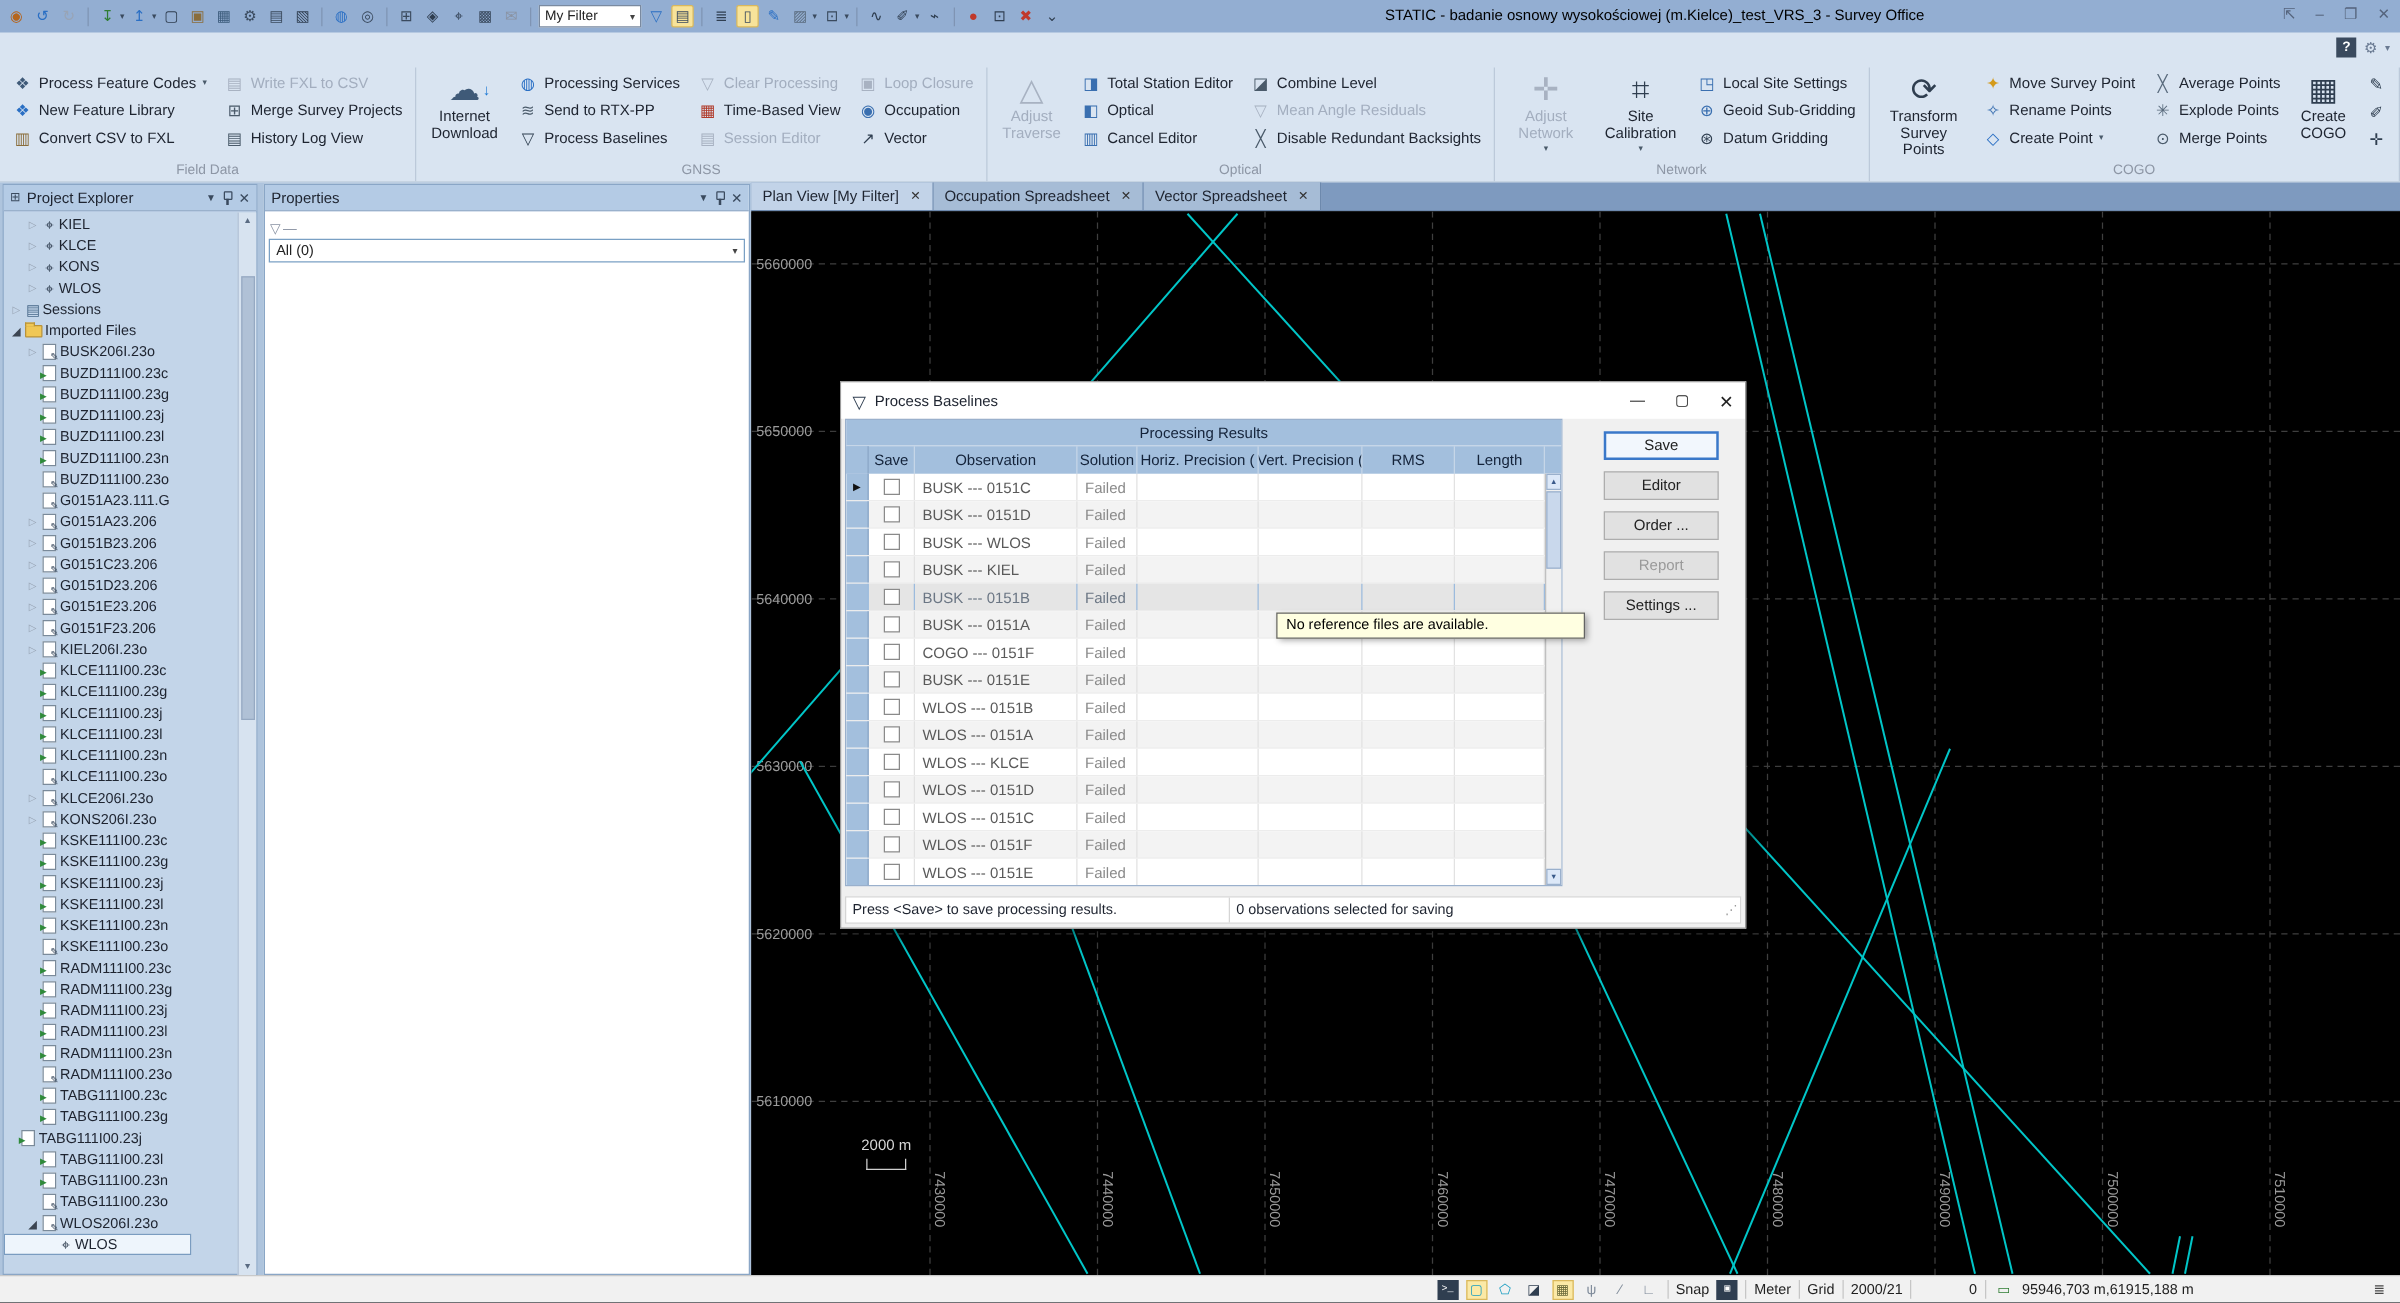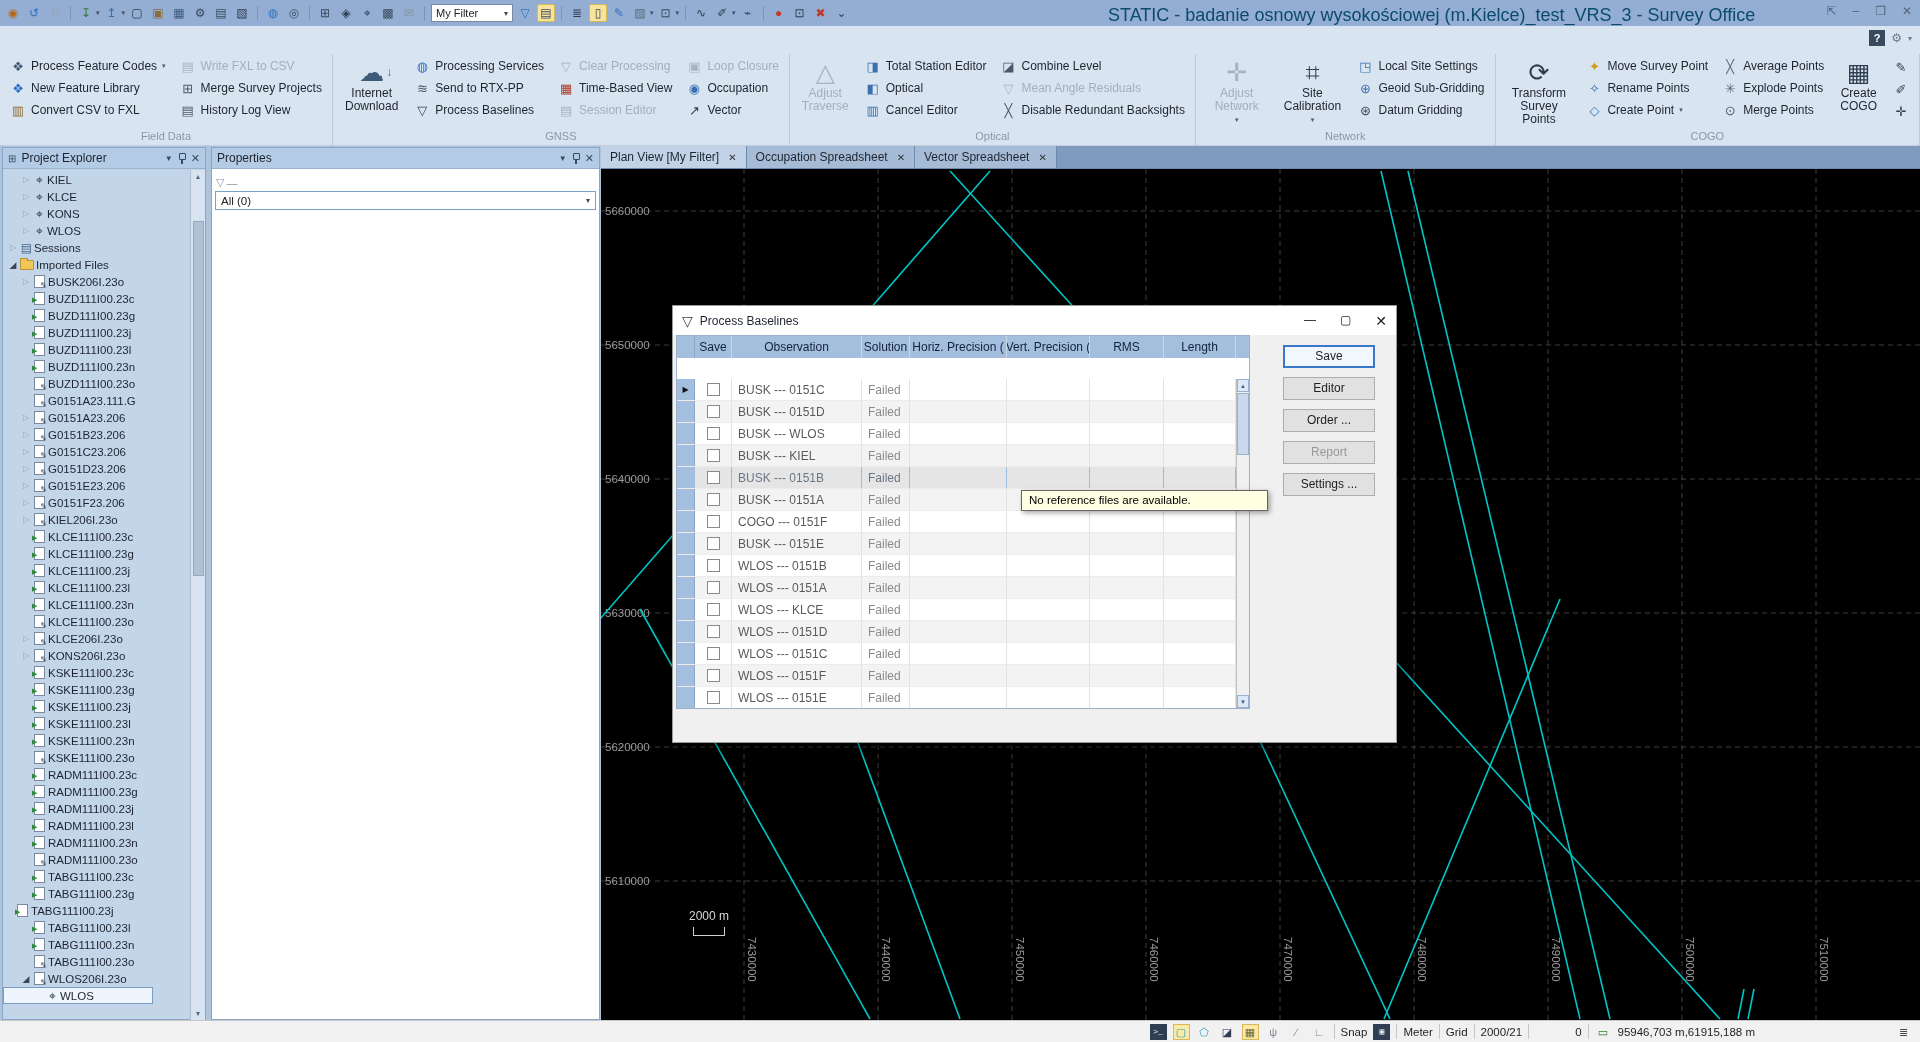--- a/index.html
+++ b/index.html
@@ -8,21 +8,21 @@
 
   
   .titlebar { position:absolute; left:0; top:0;  width:100%; height:26px; background:#93aed2; display:flex; align-items:center; padding-left:4px; }
   .qat { display:flex; align-items:center; gap:3px; }
   .qicon { width:18px; height:18px; line-height:18px; text-align:center; font-size:12px; border-radius:2px; cursor:default; }
   .qicon.hl { background:#f7e39a; border:1px solid #d9b85c; line-height:16px; }
   .qdrop { font-size:7px; color:#3a4a5e; margin-left:-2px; }
   .qsep { width:1px; height:15px; background:#7f94b3; margin:0 3px; }
   .qcombo { width:82px; height:18px; background:#fff; border:1px solid #7a8aa0; display:flex; align-items:center; padding:0 4px; font-size:11px; color:#222; }
   .qcombo .arr { margin-left:auto; font-size:8px; color:#444; }
-  .win-title { position:absolute; left:1108px; top:5px; font-size:18px; color:#0c4a6e; white-space:nowrap; }
+  .win-title { position:absolute; left:1108px; top:5px; font-size:12px; color:#000000; white-space:nowrap; }
   .win-controls { position:absolute; right:8px; top:4px; display:flex; gap:16px; color:#55647c; font-size:12px; }
   .win-controls span { cursor:default; }
 
   
   .tabrow { position:absolute; left:0; top:26px; width:100%; height:26px; background:#93aed2; border-bottom:2px solid #3a6cb4; display:flex; align-items:flex-end; padding-left:6px; }
   .rtab { padding:0 15px; height:24px; line-height:24px; font-size:12.5px; color:#1e2430; cursor:default; }
   .rtab.active { background:#ffffff; }
   .tab-help { position:absolute; right:8px; top:30px; display:flex; gap:6px; align-items:center; }
   .help-q { width:16px; height:16px; background:#3a4a5e; color:#fff; font-size:11px; text-align:center; line-height:16px; font-weight:bold; }
   .help-gear { color:#6a7a92; font-size:12px; }
@@ -845,20 +845,21 @@
     <div class="dlg-title">
       <span class="dlg-ico">▽</span>
       <span>Process Baselines</span>
       <span class="dlg-ctrls">
         <span>—</span>
         <span>▢</span>
         <span style="font-size:14px;">✕</span>
       </span>
     </div>
     <div class="dlg-table">
+      <div class="tbl-title">Processing Results</div>
       <div class="tbl-head" id="tbl-head">
           <div class="th rowhdr"></div>
           <div class="th" style="width: 37px;">Save</div>
           <div class="th" style="width: 130px;">Observation</div>
           <div class="th" style="width: 48px;">Solution</div>
           <div class="th" style="width: 97px;">Horiz. Precision (</div>
           <div class="th" style="width: 83px;">Vert. Precision (</div>
           <div class="th" style="width: 74px;">RMS</div>
           <div class="th" style="width: 72px;">Length</div>
         </div>
@@ -1050,20 +1051,25 @@
         <div class="dn">▼</div>
       </div>
     </div>
     <div id="dlg-buttons">
         <div class="dbtn default" style="top: 39px;">Save</div>
         <div class="dbtn" style="top: 71px;">Editor</div>
         <div class="dbtn" style="top: 103px;">Order ...</div>
         <div class="dbtn disabled" style="top: 135px;">Report</div>
         <div class="dbtn" style="top: 167px;">Settings ...</div>
       </div>
+    <div class="dlg-status">
+      <div class="lcell">Press &lt;Save&gt; to save processing results.</div>
+      <div class="rcell">0 observations selected for saving</div>
+      <div class="grip">⋰</div>
+    </div>
   </div>
 
   <div class="tooltip">No reference files are available.</div>
 
   <div class="statusbar" id="statusbar">
       <span class="sb-ic dark">&gt;_</span>
       <span class="sb-ic hl" style="color: rgb(27, 158, 194);">▢</span>
       <span class="sb-ic" style="color: rgb(27, 158, 194);">⬠</span>
       <span class="sb-ic" style="color: rgb(47, 62, 80);">◪</span>
       <span class="sb-ic hl" style="color: rgb(107, 107, 58);">▦</span>

